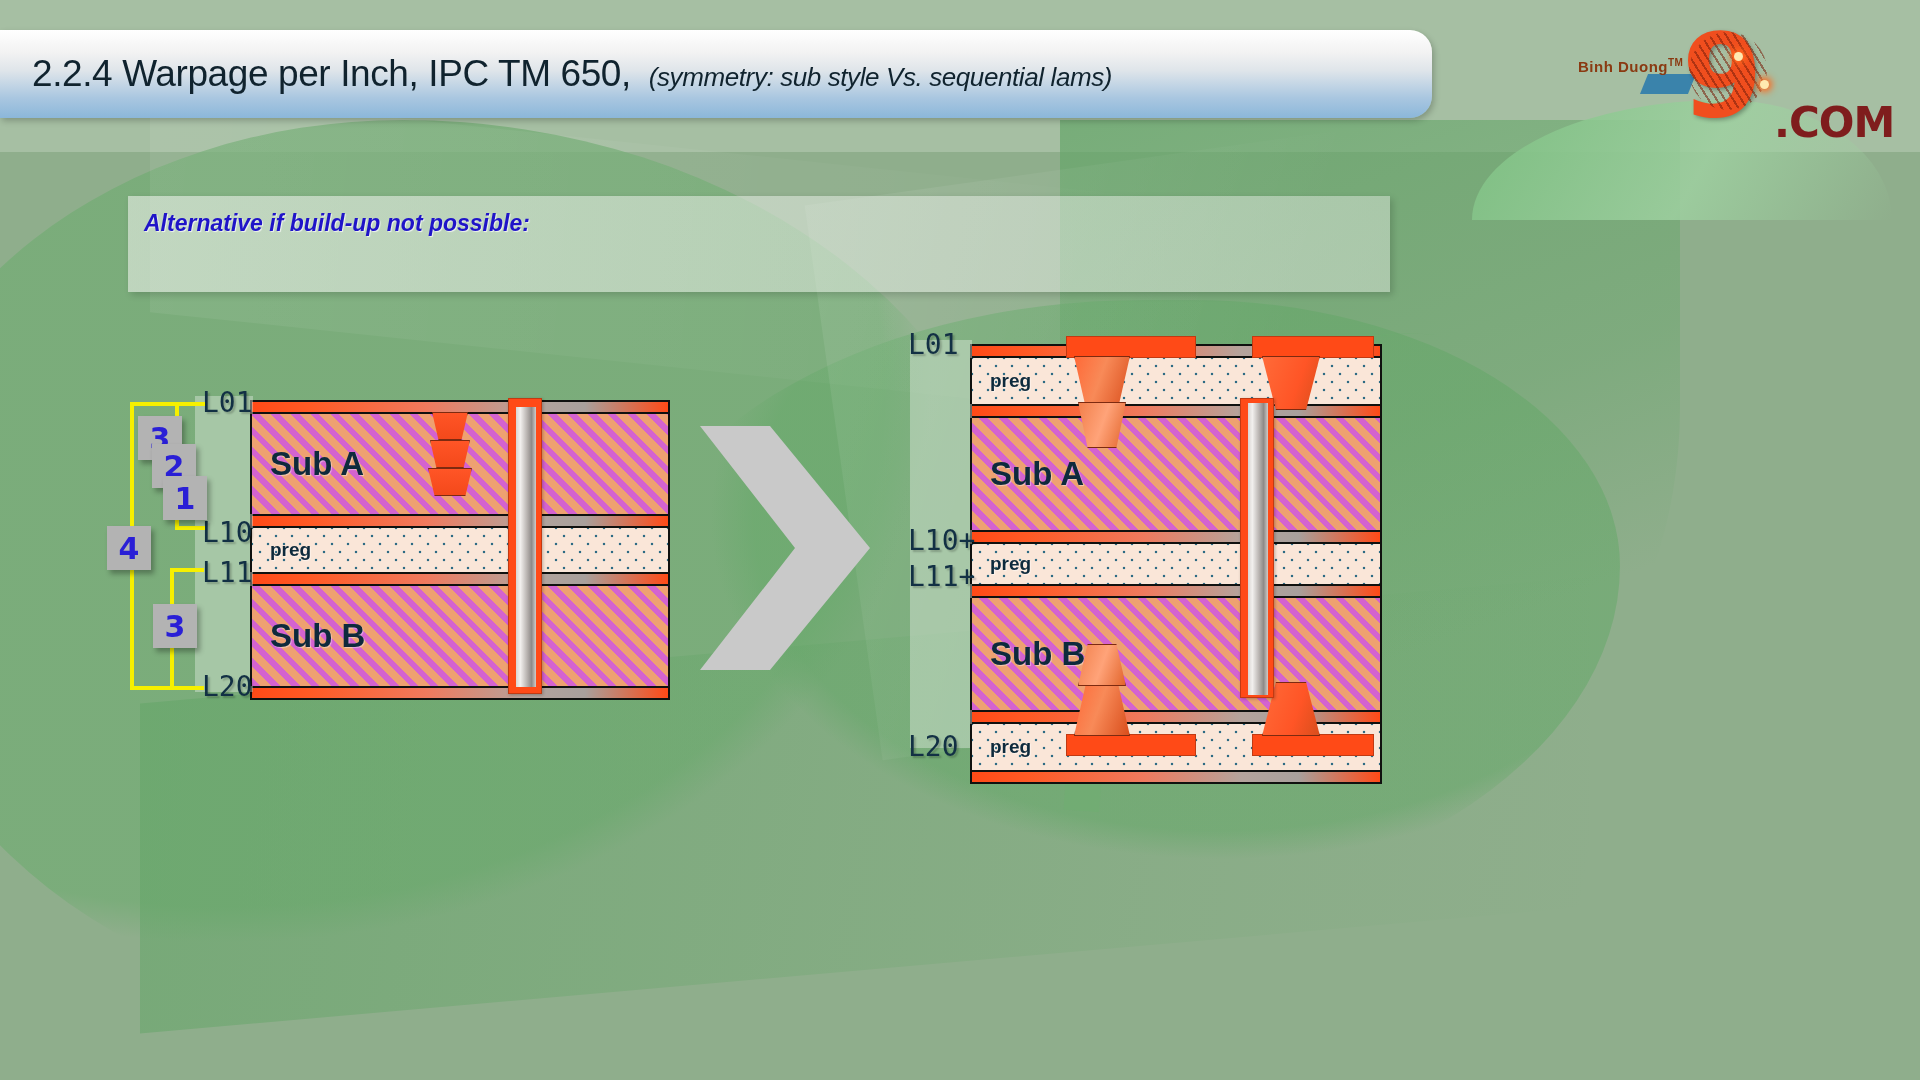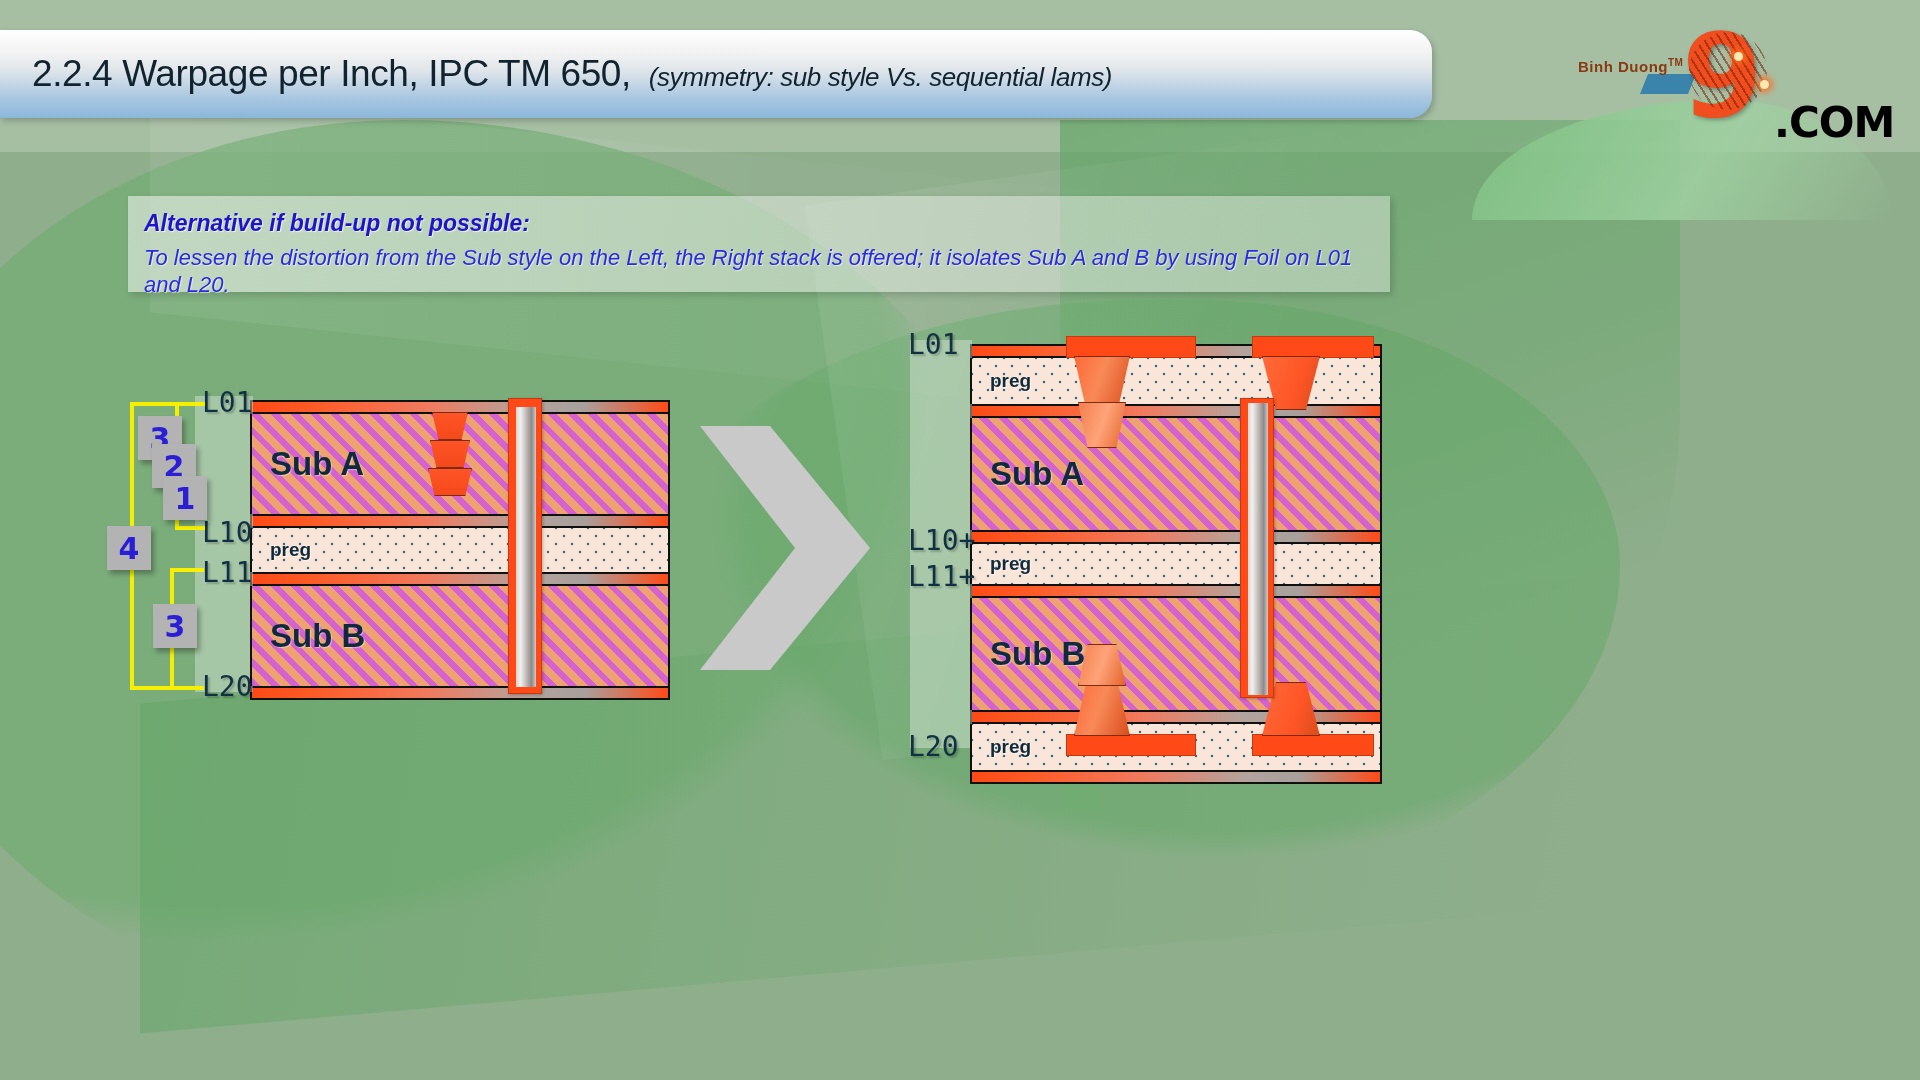--- a/index.html
+++ b/index.html
@@ -112,35 +112,35 @@
   .logo-dot {
     position:absolute; width:9px; height:9px; border-radius:50%;
     background:#ffe9b0; box-shadow:0 0 7px 3px #ff6a1e;
   }
   .logo-blue-par {
     position:absolute; left:162px; top:60px; width:48px; height:20px;
     background:#3a83ab; transform:skewX(-22deg);
   }
   .logo-com {
     position:absolute; left:292px; top:84px; font-size:42px; font-weight:bold;
-    color:#000000; letter-spacing:-1px;
+    color:#7f1d1d; letter-spacing:-1px;
     font-family:"DejaVu Sans", sans-serif;
   }
 
   
   .notebox {
     position:absolute; left:128px; top:196px; width:1262px; height:96px;
     background:linear-gradient(95deg, rgba(232,238,230,.62), rgba(225,233,224,.48));
     box-shadow:3px 3px 7px rgba(0,0,0,.16);
   }
   .note-inner { padding:14px 20px 0 16px; }
   .note-head {
     font-size:23px; font-weight:bold; font-style:italic; color:#1f14c8;
     text-shadow:1px 1px 1px rgba(255,255,255,.75);
-    margin-bottom:8px;
+    margin-bottom:16px;
   }
   .note-body {
     font-size:22px; font-style:italic; color:#2a2ae0; line-height:1.22;
     text-shadow:1px 1px 1px rgba(255,255,255,.6);
   }
 
   
   .stack { position:absolute; }
   .layer { position:relative; }
   .copper {
@@ -247,21 +247,20 @@
   <div class="logo-dot" style="left:278px;top:66px"></div>
   <div class="logo-binh">
     <span>Binh Duong</span><span class="logo-tm">TM</span>
   </div>
   <div class="logo-com">.COM</div>
 </div>
 
 <div class="notebox">
   <div class="note-inner">
     <div class="note-head">Alternative if build-up not possible:</div>
-    <div class="note-body">To lessen the distortion from the Sub style on the Left, the Right stack is offered; it isolates Sub A and B by using Foil on L01 and L20.</div>
   </div>
 </div>
 
 <div class="stack" style="left:250px; top:400px; width:420px;">
 
   <div class="labelstrip" style="left:-55px; top:-4px; width:58px; height:296px;"></div>
 
   <div class="copper"></div>
   <div class="core layer" style="height:100px;">
     <span class="lbl-core">Sub A</span>

